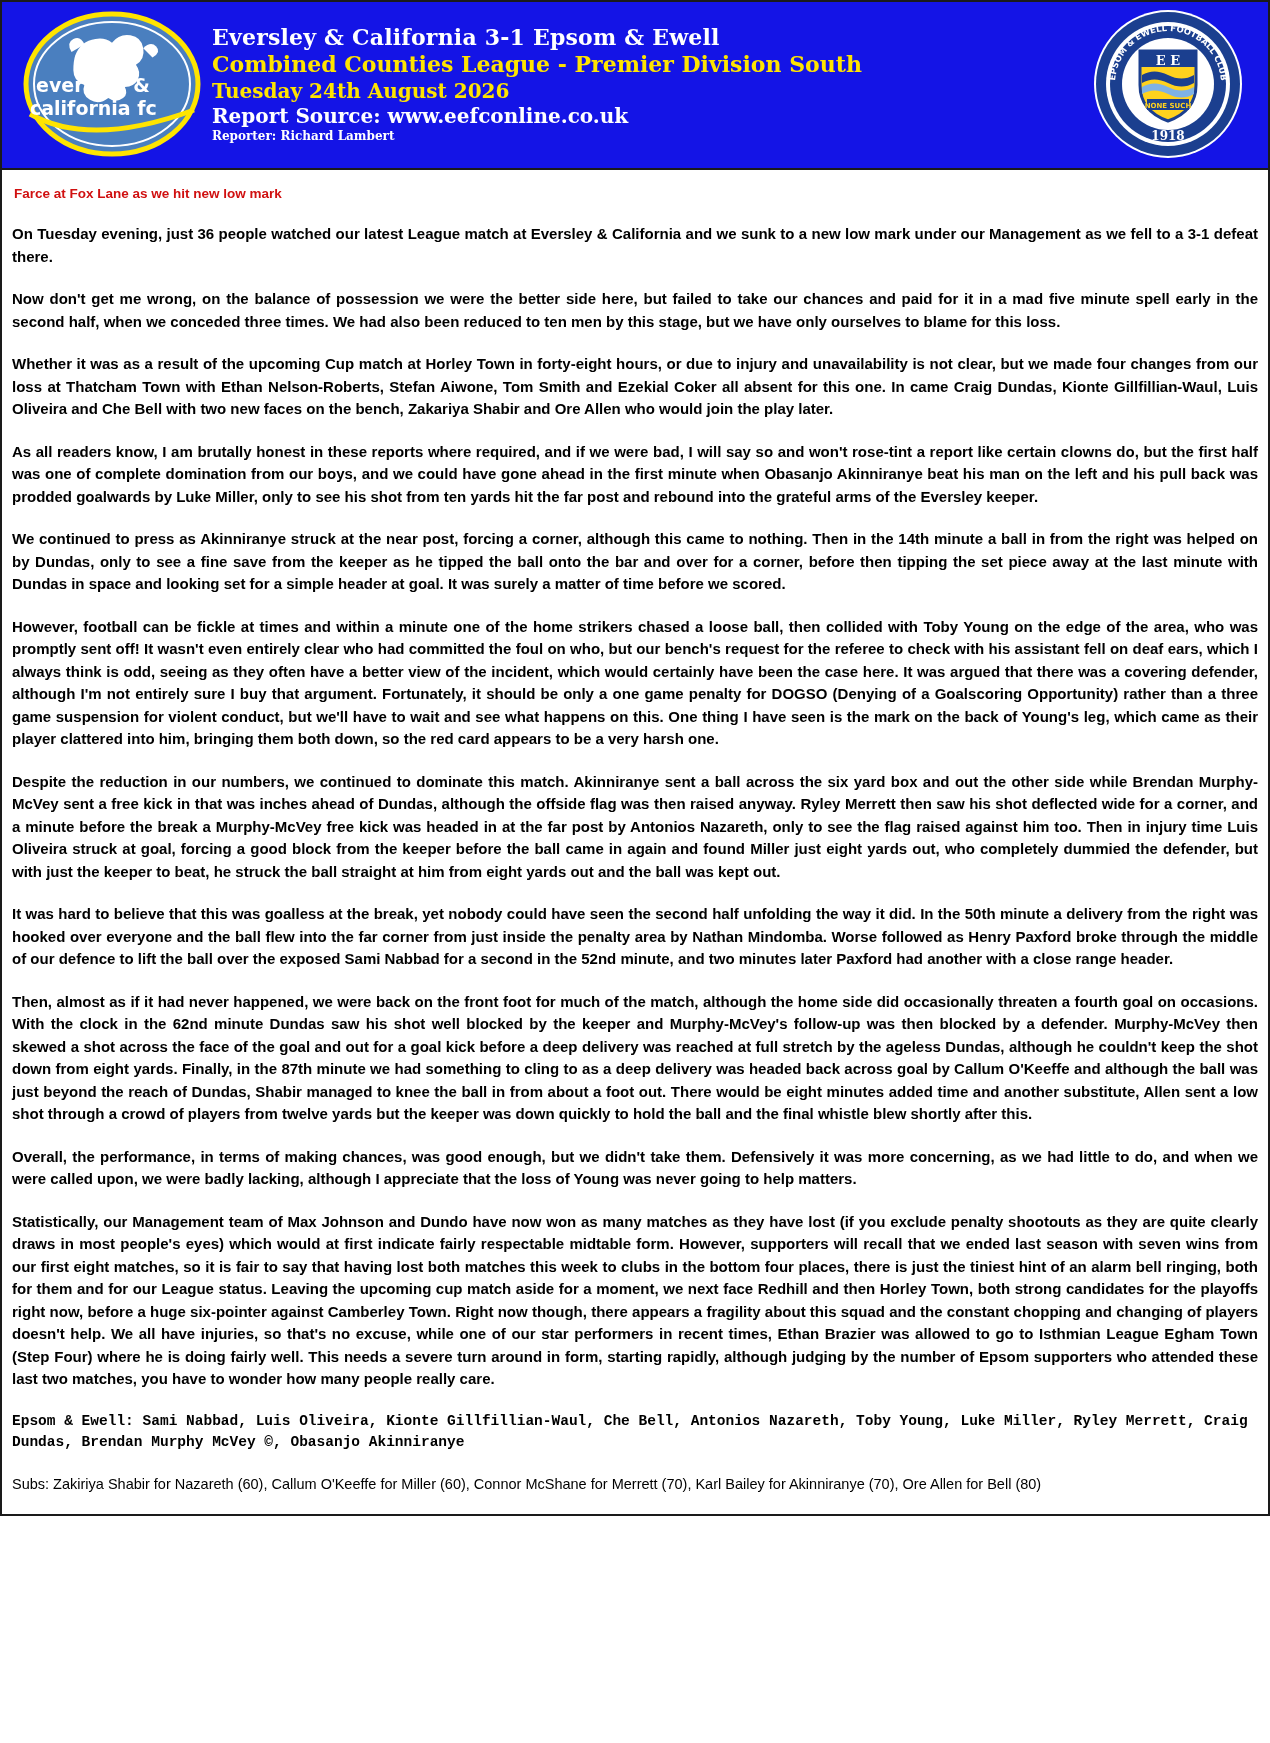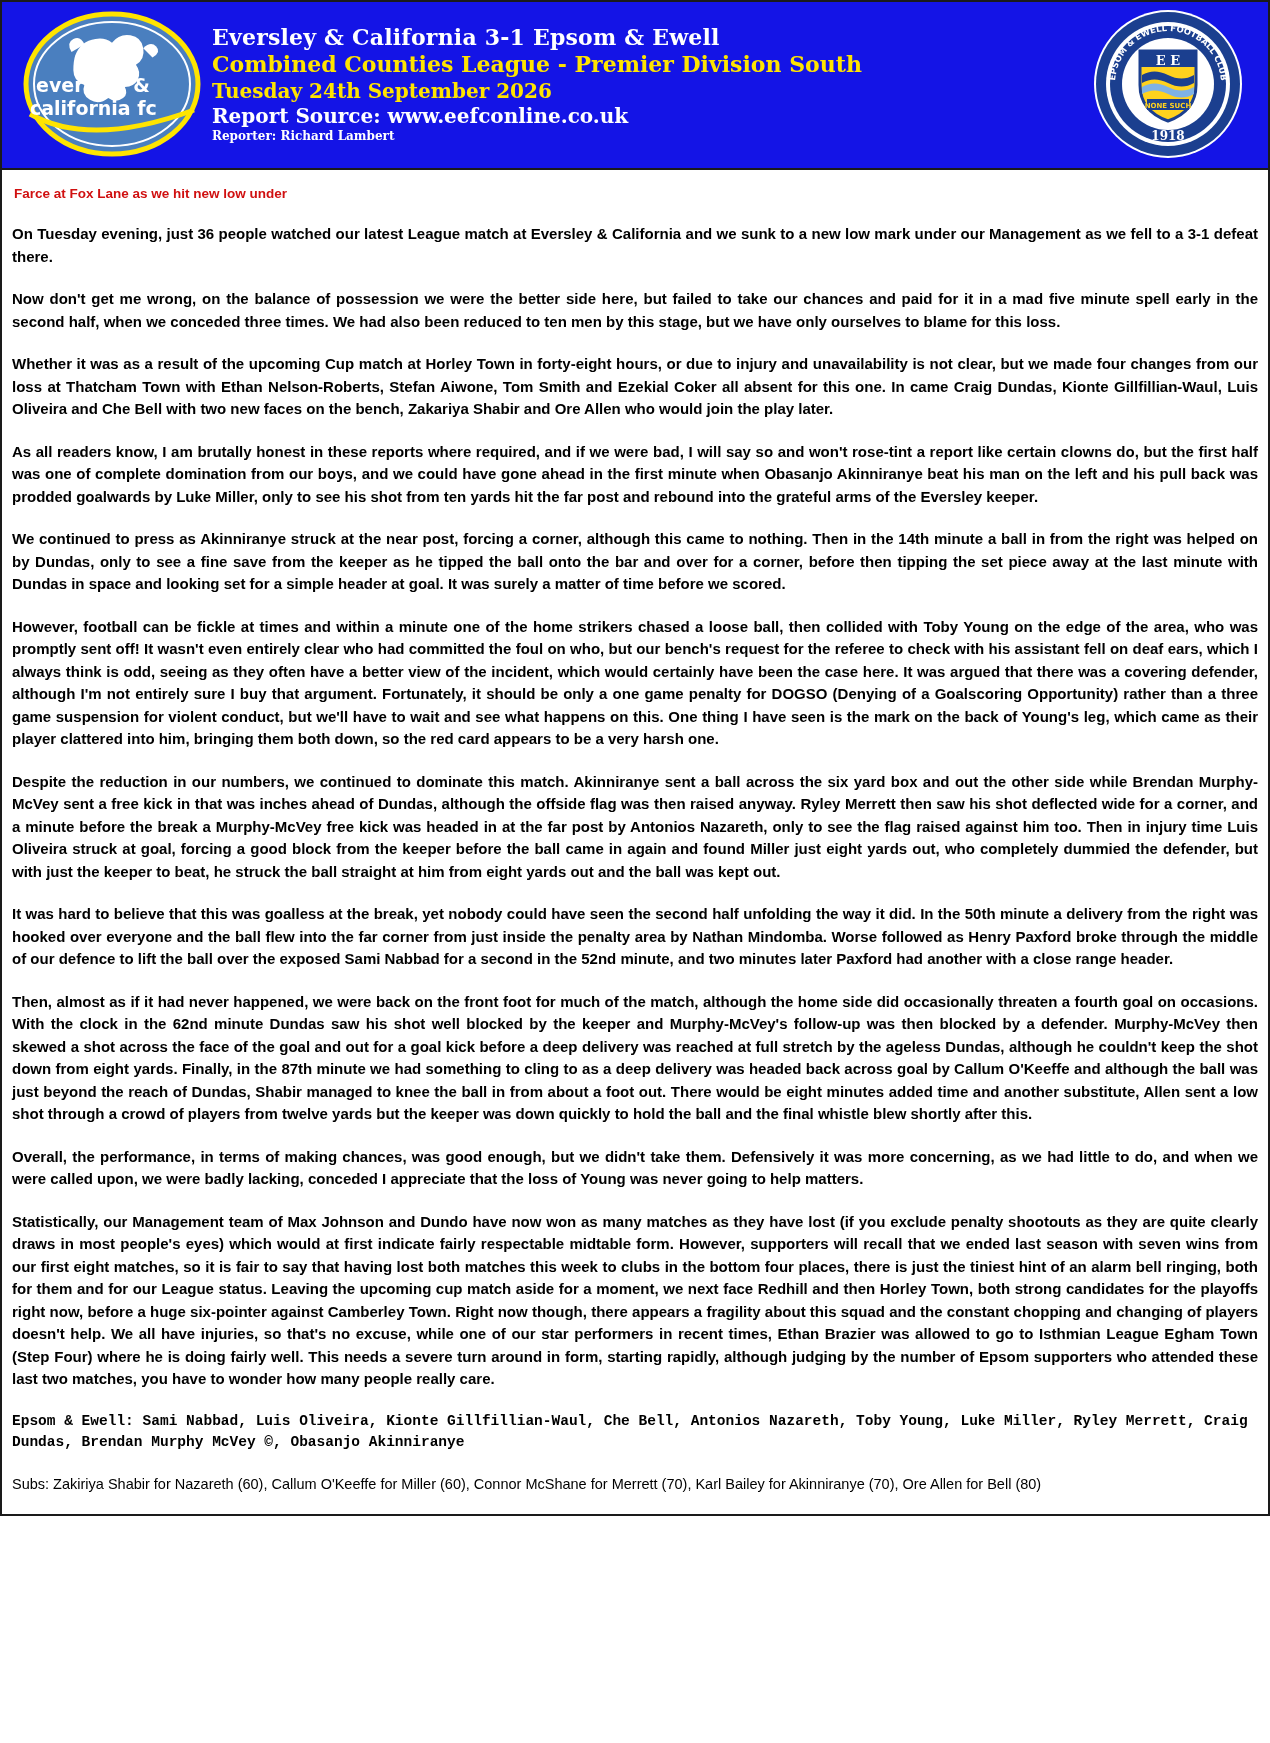--- a/index.html
+++ b/index.html
@@ -143,21 +143,21 @@
           <path d="M8 104 q60 34 164 -4" fill="none" stroke="#ffe400" stroke-width="5"></path>
           <text x="14" y="82" font-family="DejaVu Sans, sans-serif" font-size="19" font-weight="bold" fill="#ffffff">eversley &amp;</text>
           <text x="8" y="105" font-family="DejaVu Sans, sans-serif" font-size="19" font-weight="bold" fill="#ffffff">california fc</text>
         </svg>
       </div>
     </div>
 
     <div class="header-text">
       <div class="ht-score">Eversley &amp; California 3-1 Epsom &amp; Ewell</div>
       <div class="ht-league">Combined Counties League - Premier Division South</div>
-      <div class="ht-date">Tuesday 24th September 2026</div>
+      <div class="ht-date">Tuesday 24th August 2026</div>
       <div class="ht-source">Report Source: www.eefconline.co.uk</div>
       <div class="ht-reporter">Reporter: Richard Lambert</div>
     </div>
 
     <div class="crest-right">
       <div class="ee-badge">
         <svg viewBox="0 0 150 150" width="150" height="150" xmlns="http://www.w3.org/2000/svg">
           <defs>
             <path id="arcTop" d="M 22 75 A 53 53 0 0 1 128 75"></path>
             <path id="arcBottom" d="M 30 75 A 45 45 0 0 0 120 75"></path>
@@ -180,32 +180,32 @@
           </text>
           <text x="75" y="131" text-anchor="middle" font-family="DejaVu Serif, serif" font-size="12" font-weight="bold" fill="#ffffff">1918</text>
         </svg>
       </div>
     </div>
 
   </div>
 
   <div class="content">
 
-    <div class="headline">Farce at Fox Lane as we hit new low under</div>
+    <div class="headline">Farce at Fox Lane as we hit new low mark</div>
 
     <p class="para">On Tuesday evening, just 36 people watched our latest League match at Eversley &amp; California and we sunk to a new low mark under our Management as we fell to a 3-1 defeat there.</p>
     <p class="para">Now don't get me wrong, on the balance of possession we were the better side here, but failed to take our chances and paid for it in a mad five minute spell early in the second half, when we conceded three times. We had also been reduced to ten men by this stage, but we have only ourselves to blame for this loss.</p>
     <p class="para">Whether it was as a result of the upcoming Cup match at Horley Town in forty-eight hours, or due to injury and unavailability is not clear, but we made four changes from our loss at Thatcham Town with Ethan Nelson-Roberts, Stefan Aiwone, Tom Smith and Ezekial Coker all absent for this one. In came Craig Dundas, Kionte Gillfillian-Waul, Luis Oliveira and Che Bell with two new faces on the bench, Zakariya Shabir and Ore Allen who would join the play later.</p>
     <p class="para">As all readers know, I am brutally honest in these reports where required, and if we were bad, I will say so and won't rose-tint a report like certain clowns do, but the first half was one of complete domination from our boys, and we could have gone ahead in the first minute when Obasanjo Akinniranye beat his man on the left and his pull back was prodded goalwards by Luke Miller, only to see his shot from ten yards hit the far post and rebound into the grateful arms of the Eversley keeper.</p>
     <p class="para">We continued to press as Akinniranye struck at the near post, forcing a corner, although this came to nothing. Then in the 14th minute a ball in from the right was helped on by Dundas, only to see a fine save from the keeper as he tipped the ball onto the bar and over for a corner, before then tipping the set piece away at the last minute with Dundas in space and looking set for a simple header at goal. It was surely a matter of time before we scored.</p>
     <p class="para">However, football can be fickle at times and within a minute one of the home strikers chased a loose ball, then collided with Toby Young on the edge of the area, who was promptly sent off! It wasn't even entirely clear who had committed the foul on who, but our bench's request for the referee to check with his assistant fell on deaf ears, which I always think is odd, seeing as they often have a better view of the incident, which would certainly have been the case here. It was argued that there was a covering defender, although I'm not entirely sure I buy that argument. Fortunately, it should be only a one game penalty for DOGSO (Denying of a Goalscoring Opportunity) rather than a three game suspension for violent conduct, but we'll have to wait and see what happens on this. One thing I have seen is the mark on the back of Young's leg, which came as their player clattered into him, bringing them both down, so the red card appears to be a very harsh one.</p>
     <p class="para">Despite the reduction in our numbers, we continued to dominate this match. Akinniranye sent a ball across the six yard box and out the other side while Brendan Murphy-McVey sent a free kick in that was inches ahead of Dundas, although the offside flag was then raised anyway. Ryley Merrett then saw his shot deflected wide for a corner, and a minute before the break a Murphy-McVey free kick was headed in at the far post by Antonios Nazareth, only to see the flag raised against him too. Then in injury time Luis Oliveira struck at goal, forcing a good block from the keeper before the ball came in again and found Miller just eight yards out, who completely dummied the defender, but with just the keeper to beat, he struck the ball straight at him from eight yards out and the ball was kept out.</p>
     <p class="para">It was hard to believe that this was goalless at the break, yet nobody could have seen the second half unfolding the way it did. In the 50th minute a delivery from the right was hooked over everyone and the ball flew into the far corner from just inside the penalty area by Nathan Mindomba. Worse followed as Henry Paxford broke through the middle of our defence to lift the ball over the exposed Sami Nabbad for a second in the 52nd minute, and two minutes later Paxford had another with a close range header.</p>
     <p class="para">Then, almost as if it had never happened, we were back on the front foot for much of the match, although the home side did occasionally threaten a fourth goal on occasions. With the clock in the 62nd minute Dundas saw his shot well blocked by the keeper and Murphy-McVey's follow-up was then blocked by a defender. Murphy-McVey then skewed a shot across the face of the goal and out for a goal kick before a deep delivery was reached at full stretch by the ageless Dundas, although he couldn't keep the shot down from eight yards. Finally, in the 87th minute we had something to cling to as a deep delivery was headed back across goal by Callum O'Keeffe and although the ball was just beyond the reach of Dundas,  Shabir managed to knee the ball in from about a foot out. There would be eight minutes added time and another substitute, Allen sent a low shot through a crowd of players from twelve yards but the keeper was down quickly to hold the ball and the final whistle blew shortly after this.</p>
-    <p class="para">Overall, the performance, in terms of making chances, was good enough, but we didn't take them. Defensively it was more concerning, as  we had little to do, and when we were called upon, we were badly lacking, conceded I appreciate that the loss of Young was never going to help matters.</p>
+    <p class="para">Overall, the performance, in terms of making chances, was good enough, but we didn't take them. Defensively it was more concerning, as  we had little to do, and when we were called upon, we were badly lacking, although I appreciate that the loss of Young was never going to help matters.</p>
     <p class="para">Statistically, our Management team of Max Johnson and Dundo have now won as many matches as they have lost (if you exclude penalty shootouts as they are quite clearly draws in most people's eyes) which would at first indicate fairly respectable midtable form. However, supporters will recall that we ended last season with seven wins from our first eight matches, so it is fair to say that having lost both matches this week to clubs in the bottom four places, there is just the tiniest hint of an alarm bell ringing, both for them and for our League status. Leaving the upcoming cup match aside for a moment, we next face Redhill and then Horley Town, both strong candidates for the playoffs right now, before a huge six-pointer against Camberley Town. Right now though, there appears a fragility about this squad and the constant chopping and changing of players doesn't help. We all have injuries, so that's no excuse, while one of our star performers in recent times, Ethan Brazier was allowed to go to Isthmian League Egham Town (Step Four) where he is doing fairly well. This needs a severe turn around in form, starting rapidly, although judging by the number of Epsom supporters who attended these last two matches, you have to wonder how many people really care.</p>
 
     <p class="lineup">Epsom &amp; Ewell: Sami Nabbad, Luis Oliveira, Kionte Gillfillian-Waul, Che Bell, Antonios Nazareth, Toby Young, Luke Miller, Ryley Merrett, Craig Dundas, Brendan Murphy McVey ©, Obasanjo Akinniranye</p>
     <p class="subs">Subs: Zakiriya Shabir for Nazareth (60), Callum O'Keeffe for Miller (60), Connor McShane for Merrett (70), Karl Bailey for Akinniranye (70), Ore Allen for Bell (80)</p>
 
   </div>
 
 </div>
 
 </body></html>

